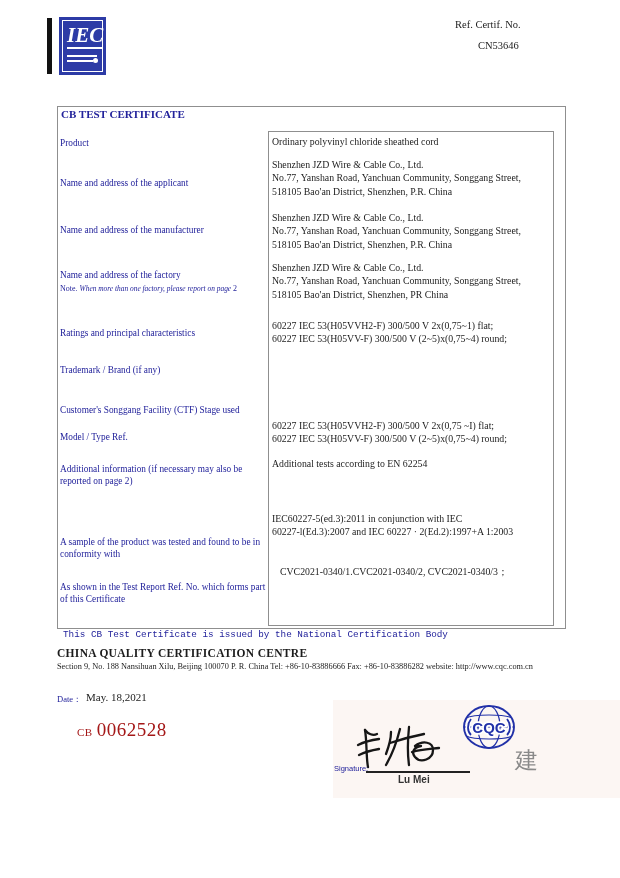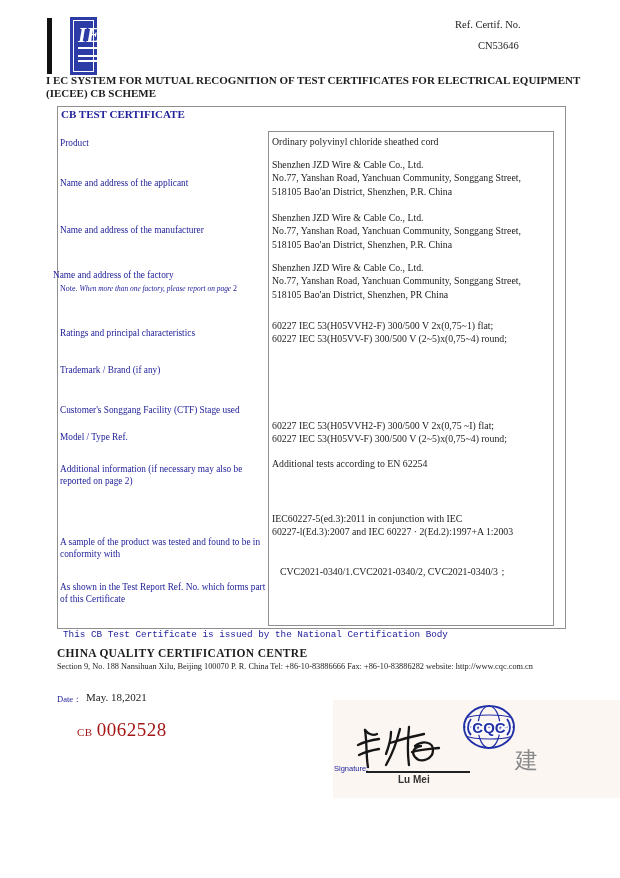--- a/index.html
+++ b/index.html
@@ -4,21 +4,21 @@
 <style>
   html,body{margin:0;padding:0;background:#ffffff;}
   .page{
     position:relative;width:620px;height:878px;background:#ffffff;overflow:hidden;
     font-family:"Liberation Serif","DejaVu Serif",serif;color:#1c1c1c;
   }
   .abs{position:absolute;}
   
   .iec-logo{position:absolute;left:47px;top:17px;width:56px;height:58px;}
   .iec-bar{position:absolute;left:0;top:1px;width:5px;height:56px;background:#111;}
-  .iec-box{position:absolute;left:23px;top:0;width:27px;height:58px;background:var(--iec-blue,#2d3ba6);}
+  .iec-box{position:absolute;left:12px;top:0;width:47px;height:58px;background:var(--iec-blue,#2d3ba6);}
   .iec-inner{position:absolute;left:3px;top:3px;right:3px;bottom:3px;border:1px solid #fff;}
   .iec-text{position:absolute;left:4px;top:2px;color:#fff;font-weight:bold;font-style:italic;
     font-size:21px;letter-spacing:0px;border-bottom:2px solid #fff;padding-bottom:0px;line-height:24px;}
   .iec-line1{position:absolute;left:4px;top:34px;width:30px;height:2px;background:#fff;}
   .iec-line2{position:absolute;left:4px;top:39px;width:26px;height:2px;background:#fff;}
   .iec-dot{position:absolute;left:30px;top:37px;width:5px;height:5px;border-radius:50%;background:#fff;}
   .ref-label{left:455px;top:19px;font-size:10.5px;}
   .ref-value{left:478px;top:40px;font-size:10.5px;}
   .scheme{left:46px;top:74px;width:545px;font-size:11px;font-weight:bold;line-height:13px;white-space:pre-line;}
   
@@ -60,22 +60,20 @@
         <div class="iec-line1"></div>
         <div class="iec-line2"></div>
         <div class="iec-dot"></div>
       </div>
     </div>
   </div>
 
   <div class="abs ref-label">Ref. Certif. No.</div>
   <div class="abs ref-value">CN53646</div>
 
-  <div class="abs scheme">I EC SYSTEM FOR MUTUAL RECOGNITION OF TEST CERTIFICATES FOR ELECTRICAL EQUIPMENT
-(IECEE) CB SCHEME</div>
 
   <div class="abs outer-box"></div>
   <div class="abs inner-box"></div>
   <div class="abs cert-title">CB TEST CERTIFICATE</div>
 
   <div class="abs lbl" style="left:60px;top:137px">Product</div>
   <div class="abs val" style="left:272px;top:135px">Ordinary polyvinyl chloride sheathed cord</div>
 
   <div class="abs val" style="left:272px;top:158px">Shenzhen JZD Wire &amp; Cable Co., Ltd.
 No.77, Yanshan Road, Yanchuan Community, Songgang Street,
@@ -83,21 +81,21 @@
   <div class="abs lbl" style="left:60px;top:177px">Name and address of the applicant</div>
 
   <div class="abs val" style="left:272px;top:211px">Shenzhen JZD Wire &amp; Cable Co., Ltd.
 No.77, Yanshan Road, Yanchuan Community, Songgang Street,
 518105 Bao'an District, Shenzhen, P.R. China</div>
   <div class="abs lbl" style="left:60px;top:224px">Name and address of the manufacturer</div>
 
   <div class="abs val" style="left:272px;top:261px">Shenzhen JZD Wire &amp; Cable Co., Ltd.
 No.77, Yanshan Road, Yanchuan Community, Songgang Street,
 518105 Bao'an District, Shenzhen, PR China</div>
-  <div class="abs lbl" style="left:53px;top:269px">Name and address of the factory</div>
+  <div class="abs lbl" style="left:60px;top:269px">Name and address of the factory</div>
   <div class="abs note" style="left:60px;top:284px;width:215px">
     <span>Note. </span><span class="it">When more than one factory, please report on page </span><span>2</span>
   </div>
 
   <div class="abs val" style="left:272px;top:319px">60227 IEC 53(H05VVH2-F) 300/500 V 2x(0,75~1) flat;
 60227 IEC 53(H05VV-F) 300/500 V (2~5)x(0,75~4) round;</div>
   <div class="abs lbl" style="left:60px;top:327px">Ratings and principal characteristics</div>
 
   <div class="abs lbl" style="left:60px;top:364px">Trademark / Brand (if any)</div>
   <div class="abs val" style="left:272px;top:362px"></div>

